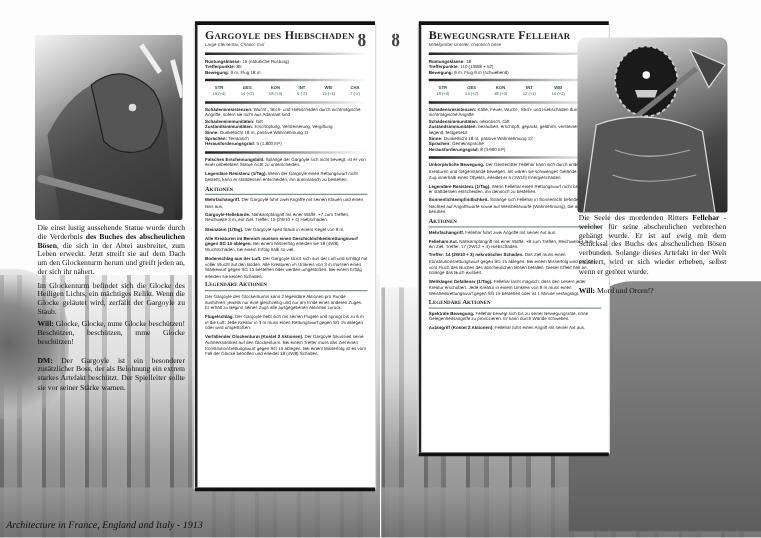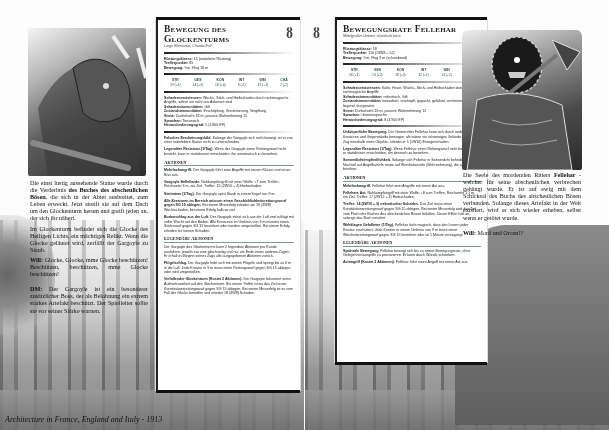--- a/index.html
+++ b/index.html
@@ -55,21 +55,21 @@
 
   <div class="prose" style="left:30px;top:180px;width:118px;">
     <p><span>Die einst lustig aussehende Statue wurde durch die Verderbnis </span><b>des Buches des abscheulichen Bösen</b><span>, die sich in der Abtei ausbreitet, zum Leben erweckt. Jetzt streift sie auf dem Dach um den Glockenturm herum und greift jeden an, der sich ihr nähert.</span></p>
     <p><span>Im Glockenturm befindet sich die Glocke des Heiligen Lichts, ein mächtiges Relikt. Wenn die Glocke geläutet wird, zerfällt der Gargoyle zu Staub.</span></p>
     <p><b>Will:</b><span> Glocke, Glocke, mme Glocke beschützen! Beschützen, beschützen, mme Glocke beschützen!</span></p>
     <p style="margin-top:8px;"><b>DM:</b><span> Der Gargoyle ist ein besonderer zusätzlicher Boss, der als Belohnung ein extrem starkes Artefakt beschützt. Der Spielleiter sollte sie vor seiner Stärke warnen.</span></p>
   </div>
 
   <div class="statblock" style="left:156px;width:130px;height:362px;">
     <div class="topbar"></div>
-    <div class="sb-title">Bewegung des Glockenturms</div>
+    <div class="sb-title">Gargoyle des Hiebschaden</div>
     <div class="sb-sub">Large Elementar, Chaotic Evil</div>
     <div class="sb-rule"></div>
     <div class="sb-line"><b>Rüstungsklasse:</b> <span>15 (natürliche Rüstung)</span></div>
     <div class="sb-line"><b>Trefferpunkte:</b> <span>85</span></div>
     <div class="sb-line"><b>Bewegung:</b> <span>9 m, Flug 18 m</span></div>
     <div class="sb-rule"></div>
     <div class="abil">
       <div>
           <div class="k">STR</div>
           <div class="v">19 (+4)</div>

